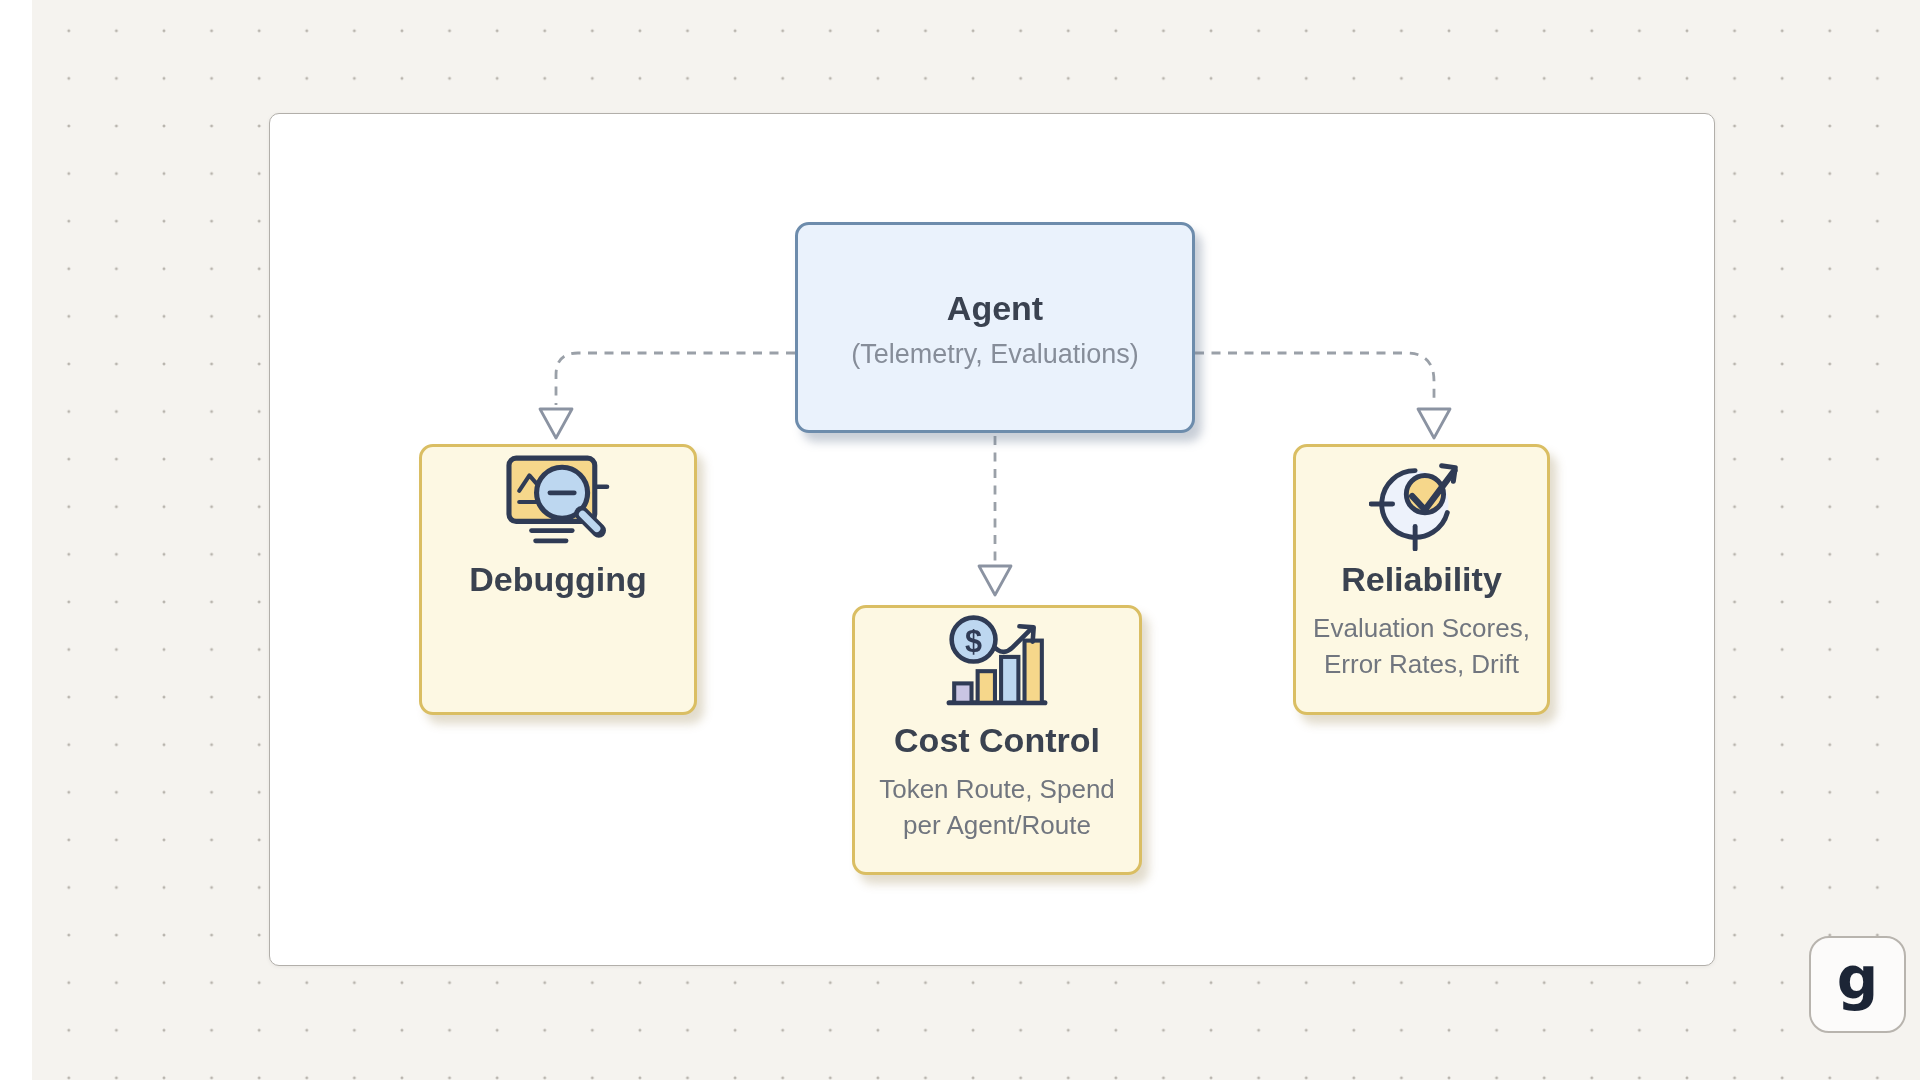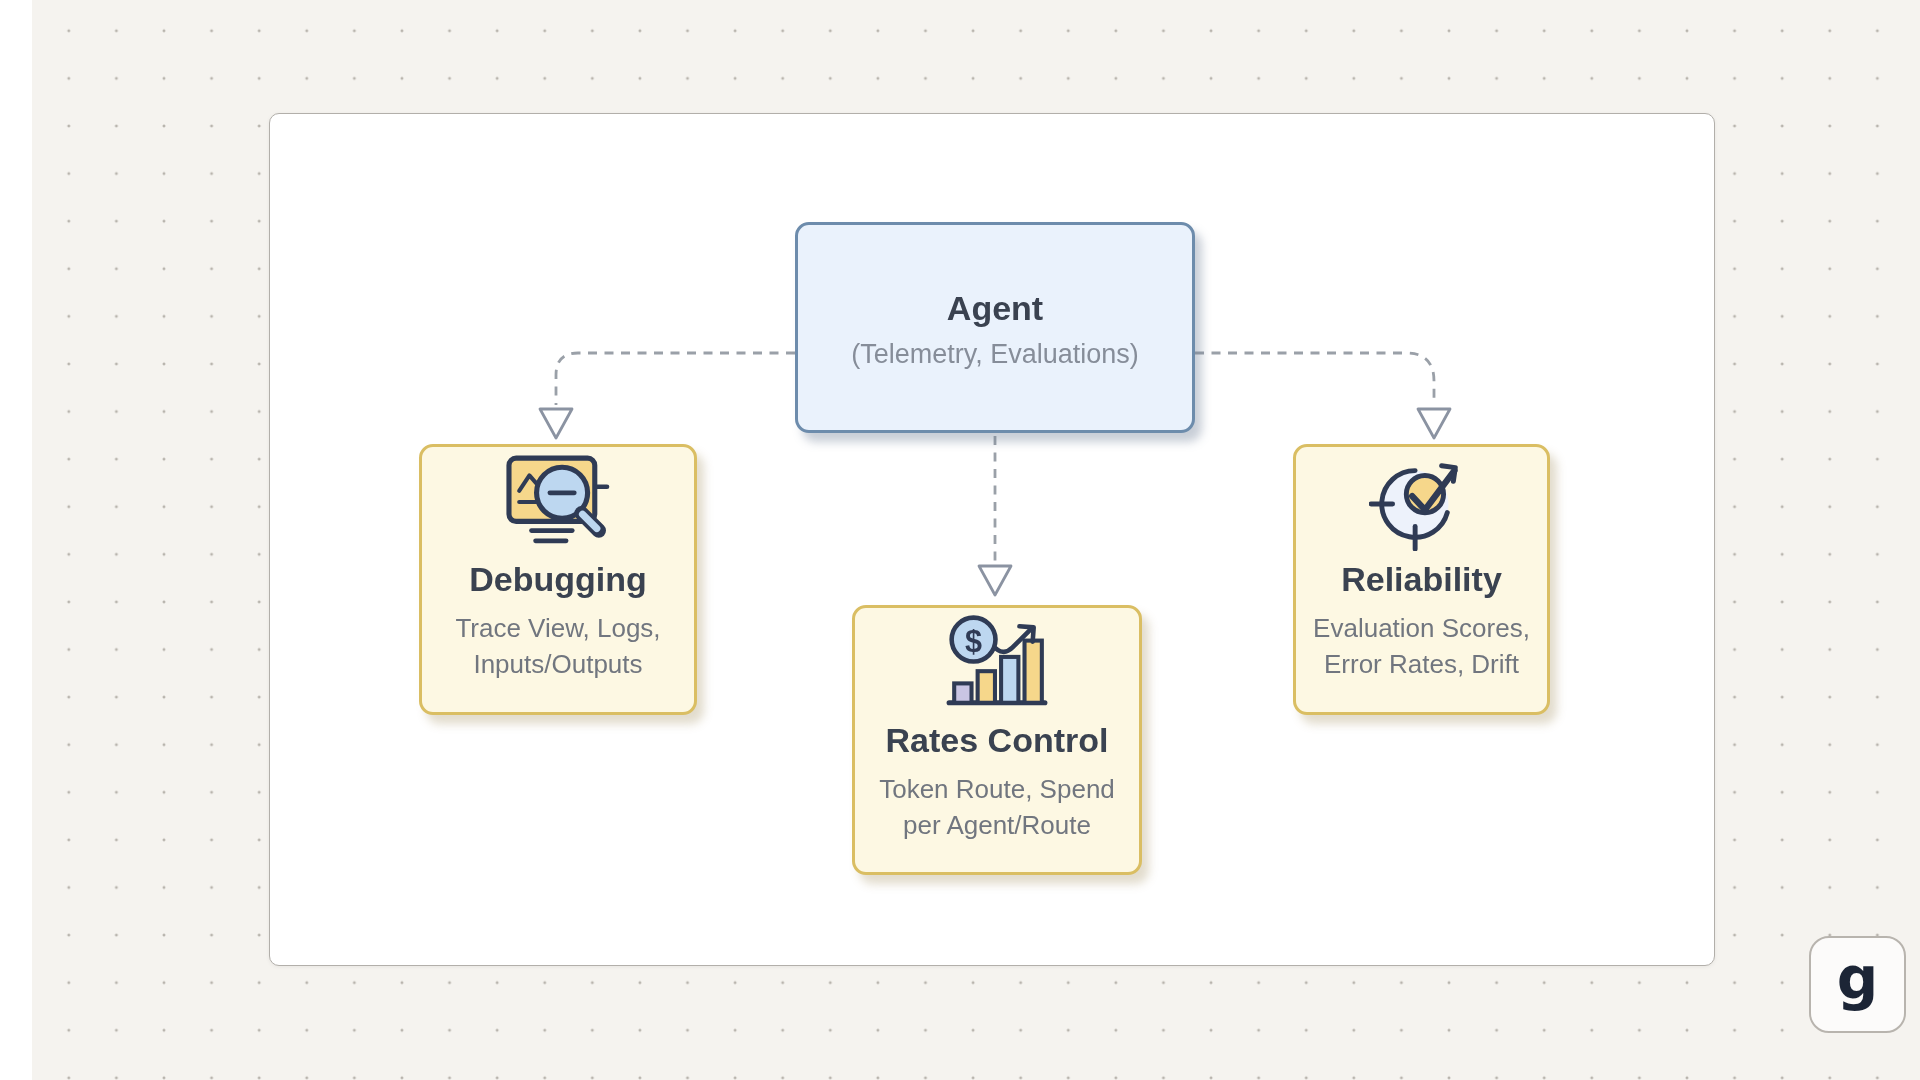--- a/index.html
+++ b/index.html
@@ -154,41 +154,37 @@
         <line x1="27" y1="76" x2="67" y2="76" stroke="#2f3b55" stroke-width="4.5" stroke-linecap="round"></line>
         <line x1="31" y1="86" x2="61" y2="86" stroke="#2f3b55" stroke-width="4.5" stroke-linecap="round"></line>
         <line x1="91" y1="33" x2="101" y2="33" stroke="#2f3b55" stroke-width="4.5" stroke-linecap="round"></line>
         <circle cx="57" cy="39" r="25" fill="#bdd7f0" stroke="#2f3b55" stroke-width="5"></circle>
         <line x1="45" y1="39" x2="69" y2="39" stroke="#2f3b55" stroke-width="4.5" stroke-linecap="round"></line>
         <line x1="76" y1="59" x2="93" y2="76" stroke="#2f3b55" stroke-width="14" stroke-linecap="round"></line>
         <line x1="77" y1="60" x2="91" y2="74" stroke="#bdd7f0" stroke-width="7" stroke-linecap="round"></line>
       </svg>
     </div>
     <div class="card-title">Debugging</div>
-    <div class="card-subtitle">
-      <div>Trace View, Logs,</div>
-      <div>Inputs/Outputs</div>
-    </div>
   </div>
 
   <div class="node card card-cost">
     <div class="card-icon">
       <svg width="106" height="94" viewBox="0 0 104 92" xmlns="http://www.w3.org/2000/svg">
         <line x1="5" y1="86" x2="99" y2="86" stroke="#2f3b55" stroke-width="5" stroke-linecap="round"></line>
         <rect x="10" y="67" width="17" height="19" fill="#c9c5e3" stroke="#2f3b55" stroke-width="4"></rect>
         <rect x="33" y="55" width="17" height="31" fill="#f6d78b" stroke="#2f3b55" stroke-width="4"></rect>
         <rect x="56" y="41" width="17" height="45" fill="#bdd7f0" stroke="#2f3b55" stroke-width="4"></rect>
         <rect x="79" y="25" width="17" height="61" fill="#f6d78b" stroke="#2f3b55" stroke-width="4"></rect>
         <path d="M 48 30 Q 58 41 67 32 L 86 13" fill="none" stroke="#2f3b55" stroke-width="4.5" stroke-linecap="round" stroke-linejoin="round"></path>
         <polyline points="74,11 88,12 87,26" fill="none" stroke="#2f3b55" stroke-width="4.5" stroke-linecap="round" stroke-linejoin="round"></polyline>
         <circle cx="29" cy="24" r="21.5" fill="#bdd7f0" stroke="#2f3b55" stroke-width="4.5"></circle>
         <text x="29" y="25" text-anchor="middle" dominant-baseline="central" font-family="Liberation Sans, sans-serif" font-size="30" font-weight="bold" fill="#2f3b55">$</text>
       </svg>
     </div>
-    <div class="card-title">Rates Control</div>
+    <div class="card-title">Cost Control</div>
     <div class="card-subtitle">
       <div>Token Route, Spend</div>
       <div>per Agent/Route</div>
     </div>
   </div>
 
   <div class="node card card-reliability">
     <div class="card-icon">
       <svg width="106" height="100" viewBox="0 0 106 102" xmlns="http://www.w3.org/2000/svg">
         <circle cx="46" cy="54" r="34" fill="#edf2fb"></circle>

